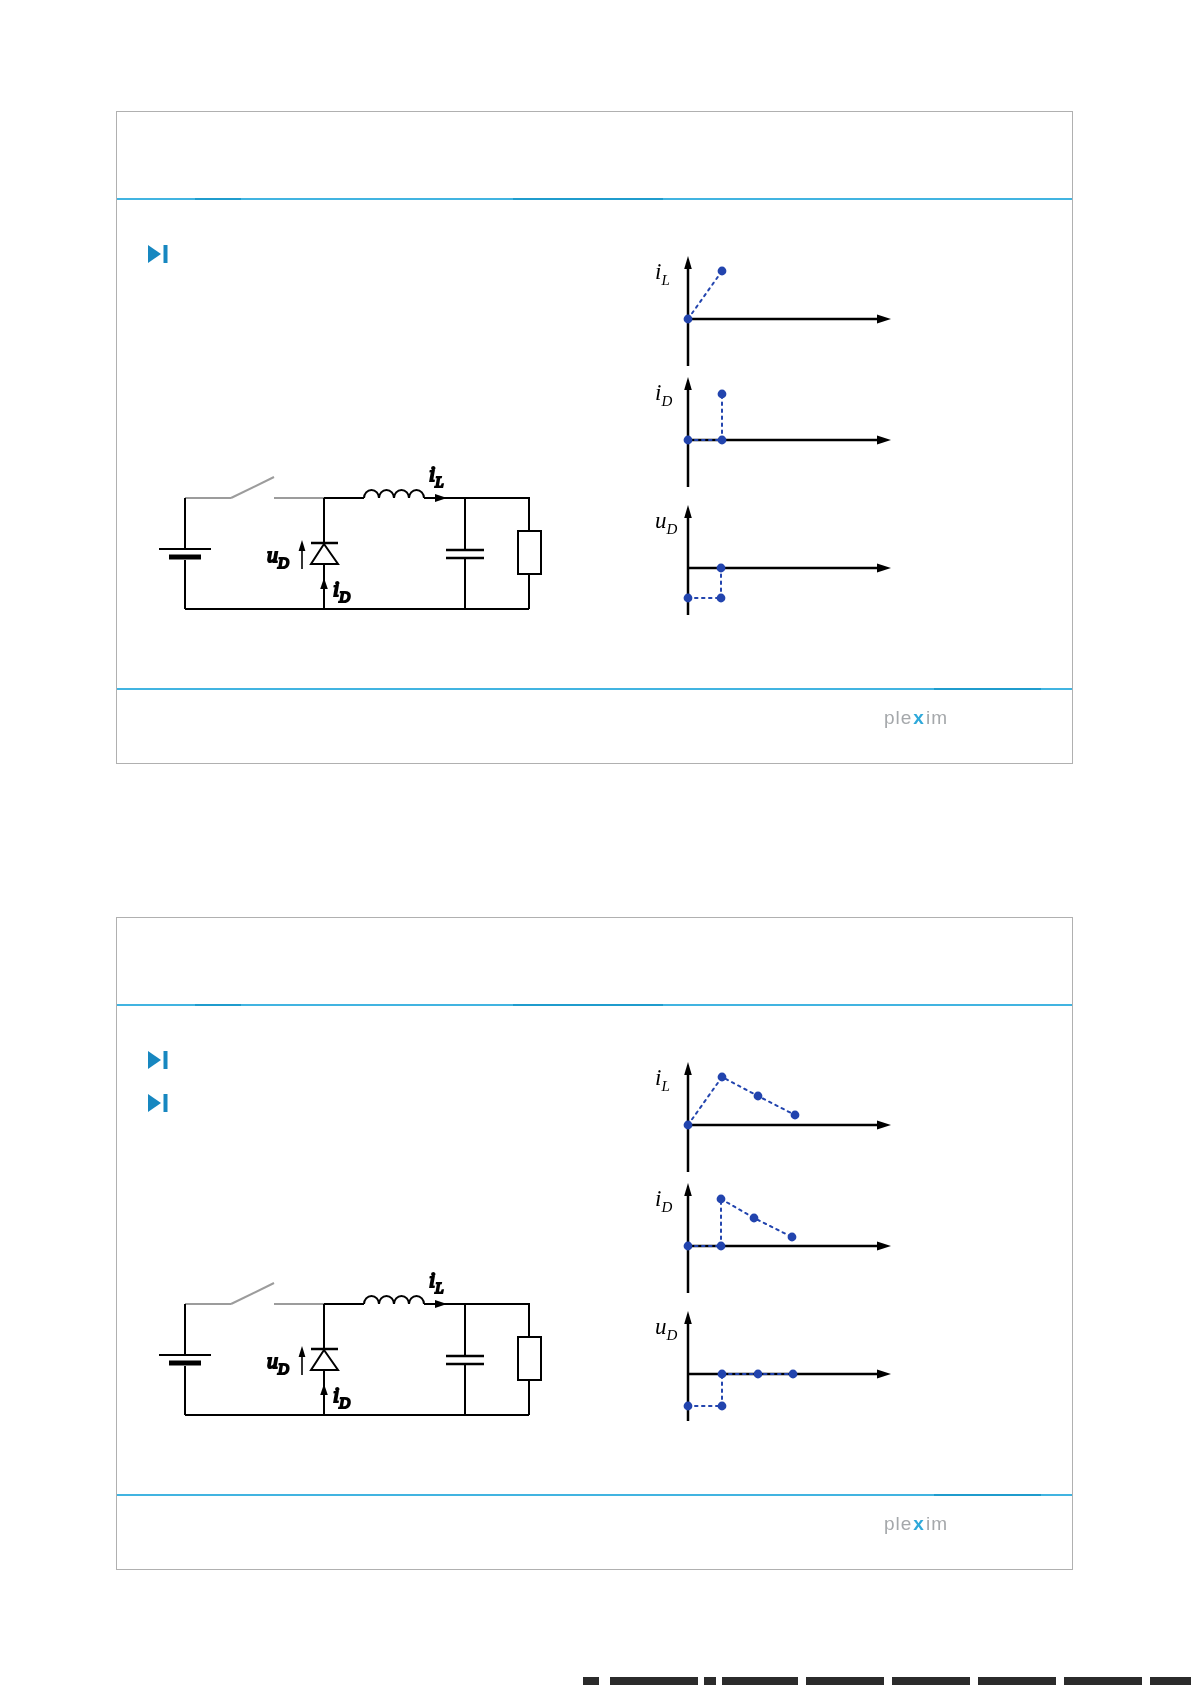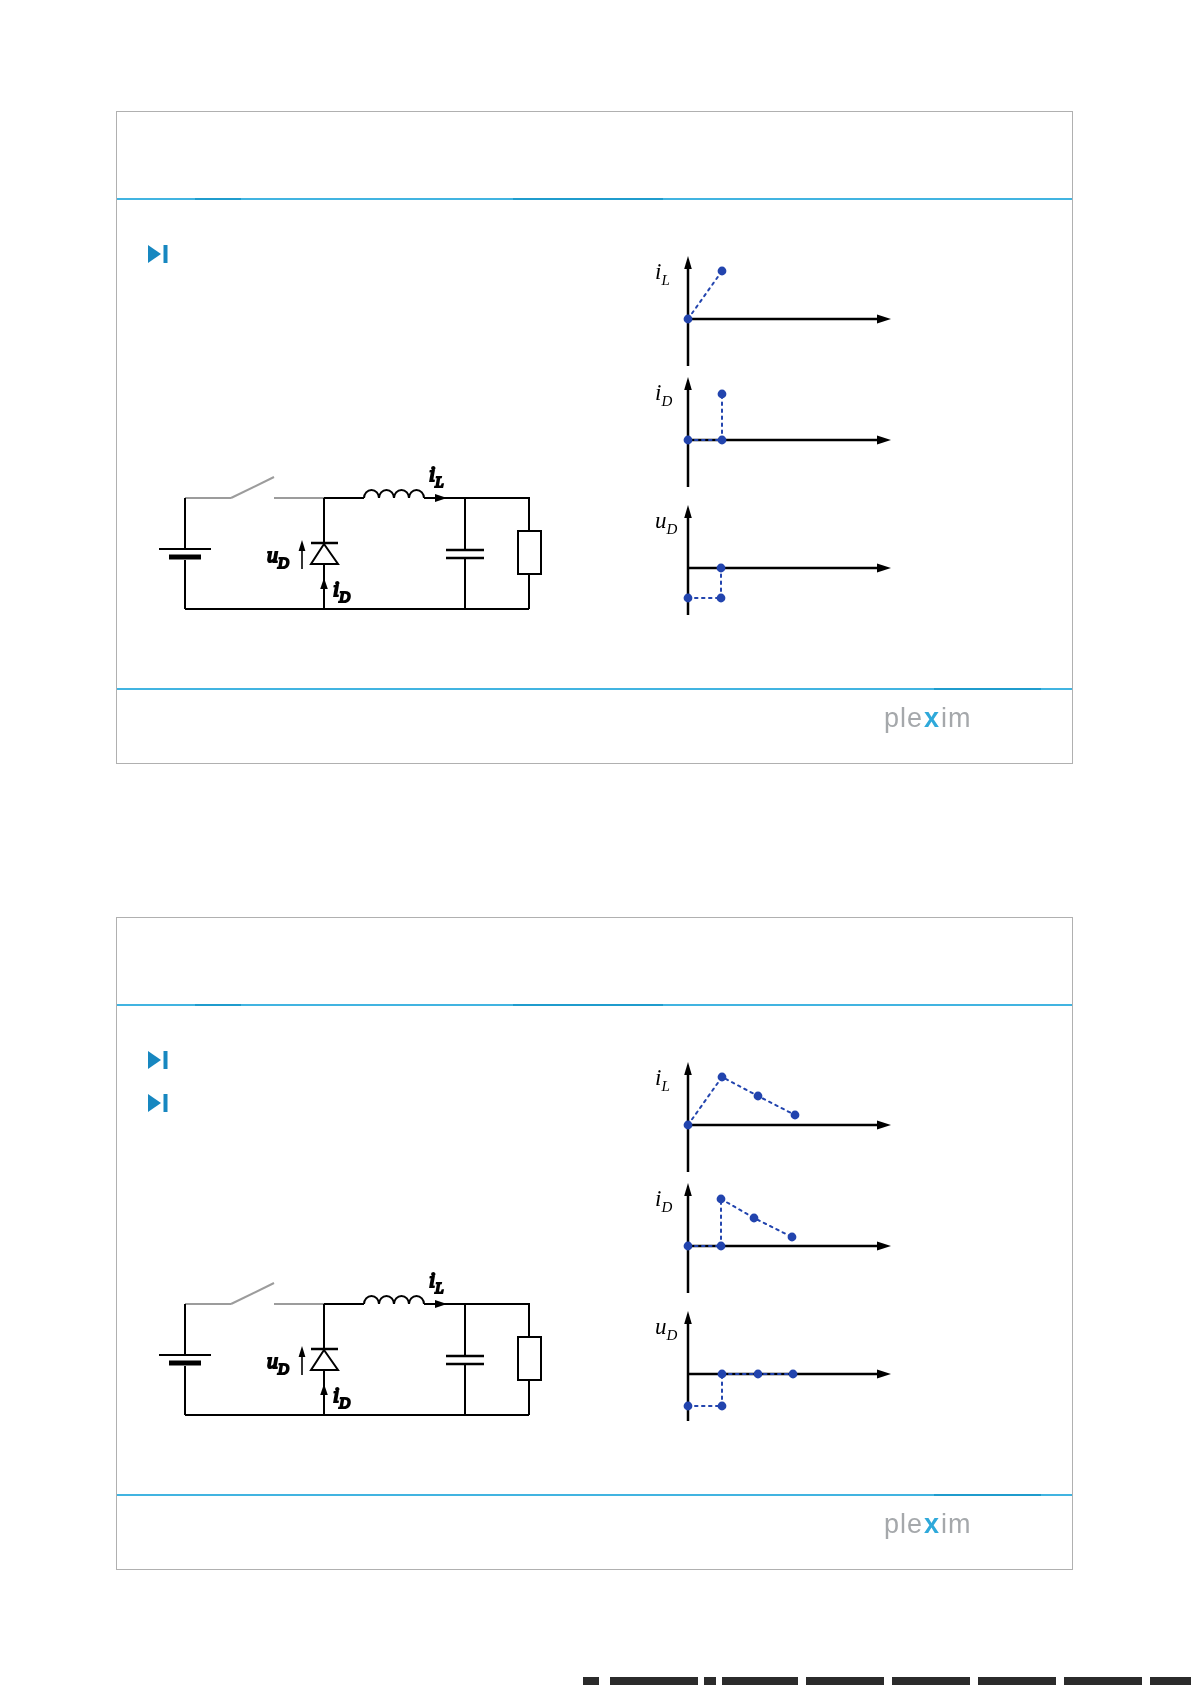--- a/index.html
+++ b/index.html
@@ -10,21 +10,21 @@
   .title-area{position:absolute;left:0;top:0;width:100%;height:84px;}
   .hline,.fline{position:absolute;left:0;width:100%;height:2px;
          background:var(--separator-cyan);}
   .hline{top:86px;} .fline{top:576px;}
   .dk{position:absolute;top:0;height:2px;background:var(--separator-cyan-dark);}
   .hline .a{left:78px;width:46px} .hline .b{left:396px;width:150px}
   .fline .a{left:817px;width:107px}
   .bullet{position:absolute;left:31px;width:20px;height:18px;}
   .canvas{position:absolute;left:0;top:0;width:955px;height:651px;}
   .logo{position:absolute;left:767px;top:590px;height:32px;line-height:32px;
-        font-size:27px;letter-spacing:1px;color:var(--logo-gray);
+        font-size:19px;letter-spacing:1px;color:var(--logo-gray);
         font-family:"Liberation Sans",sans-serif;font-weight:500;}
   .logo .lx{color:var(--logo-cyan);font-weight:700;padding:0 1px;}
   .bseg{position:absolute;top:1677px;height:8px;background:var(--bottom-strip);}
 </style>
 </head>
 <body>
 
 <section class="slide" style="top: 111px;">
   <div class="title-area"></div>
   <div class="hline">

